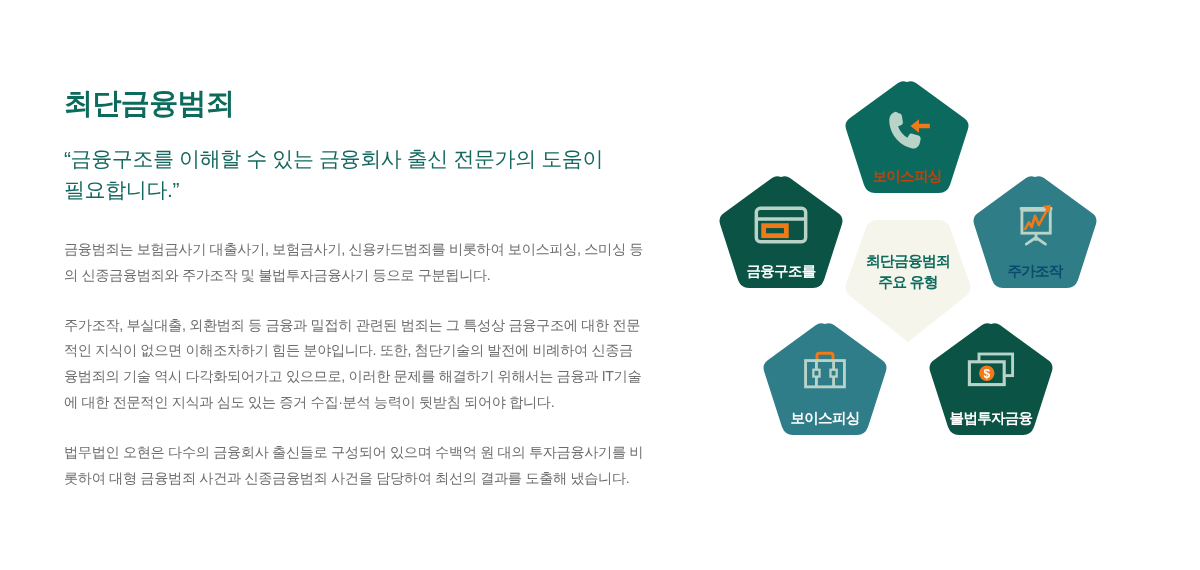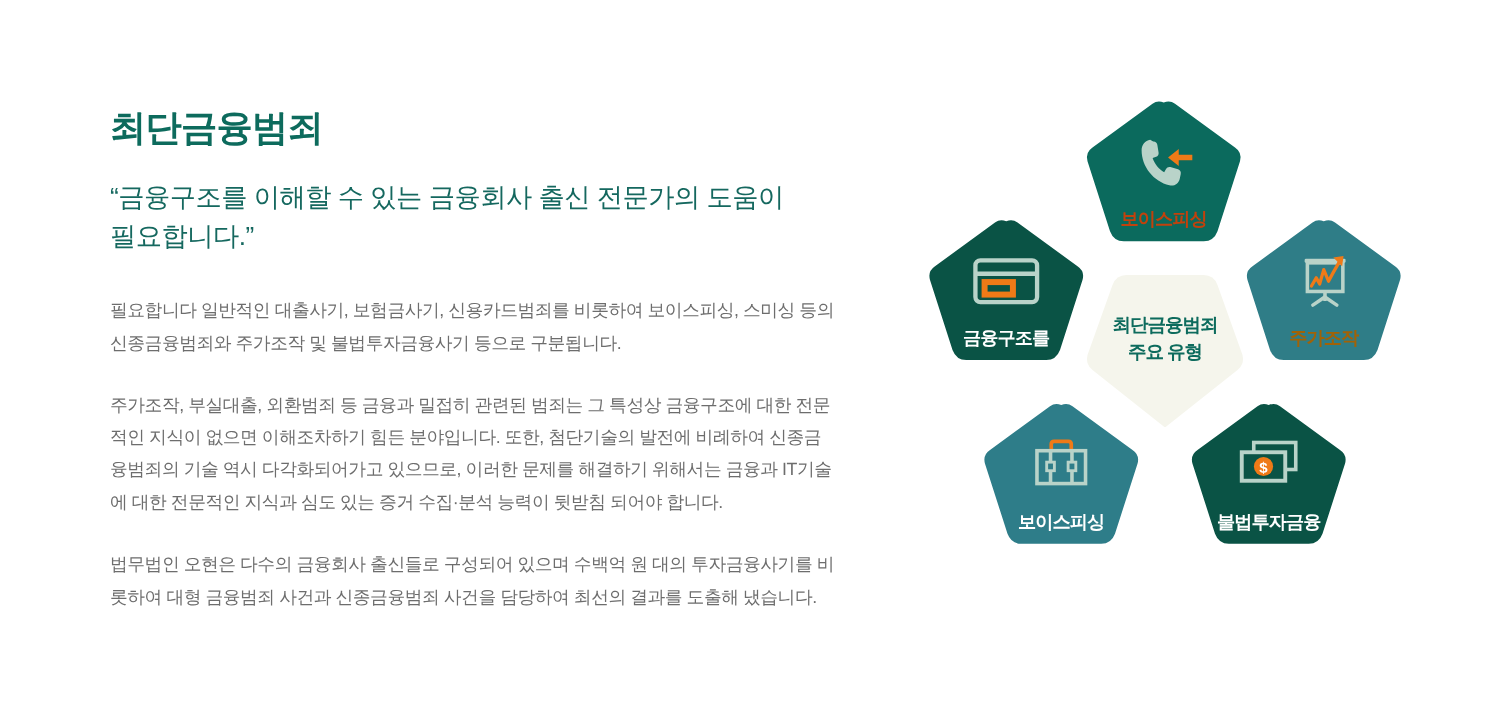--- a/index.html
+++ b/index.html
@@ -14,21 +14,20 @@
     font-family: "Liberation Sans", "DejaVu Sans", sans-serif;
     overflow: hidden;
     position: relative;
   }
 
   #page {
     position: relative;
     width: 1008px;
     height: 570px;
     background: #ffffff;
-    margin-left: 24px;
   }
 
   
   .left-col {
     position: absolute;
     left: 64px;
     top: 86px;
     width: 600px;
   }
 
@@ -146,21 +145,21 @@
 <body>
 
 <div id="page">
 
   <div class="left-col">
 
     <h1 class="page-title">최단금융범죄</h1>
 
     <p class="lead-quote">“금융구조를 이해할 수 있는 금융회사 출신 전문가의 도움이 필요합니다.”</p>
 
-    <p class="body-para">필요합니다 일반적인 대출사기, 보험금사기, 신용카드범죄를 비롯하여 보이스피싱, 스미싱 등의 신종금융범죄와 주가조작 및 불법투자금융사기 등으로 구분됩니다.</p>
+    <p class="body-para">금융범죄는 보험금사기 대출사기, 보험금사기, 신용카드범죄를 비롯하여 보이스피싱, 스미싱 등의 신종금융범죄와 주가조작 및 불법투자금융사기 등으로 구분됩니다.</p>
 
     <p class="body-para">주가조작, 부실대출, 외환범죄 등 금융과 밀접히 관련된 범죄는 그 특성상 금융구조에 대한 전문적인 지식이 없으면 이해조차하기 힘든 분야입니다.  또한, 첨단기술의 발전에 비례하여 신종금융범죄의 기술 역시 다각화되어가고 있으므로, 이러한 문제를 해결하기 위해서는 금융과 IT기술에 대한 전문적인 지식과 심도 있는 증거 수집·분석 능력이 뒷받침 되어야 합니다.</p>
 
     <p class="body-para">법무법인 오현은 다수의 금융회사 출신들로 구성되어 있으며 수백억 원 대의 투자금융사기를 비롯하여 대형 금융범죄 사건과 신종금융범죄 사건을 담당하여 최선의 결과를 도출해 냈습니다.</p>
   </div>
 
   <div class="diagram">
 
     <div class="center-node">
       <svg viewBox="0 0 128 124">
@@ -192,21 +191,21 @@
       <div class="node-icon">
         <svg width="48" height="44" viewBox="0 0 48 44">
           <rect x="10" y="5.5" width="30" height="3" rx="1" fill="#b9d3c9"></rect>
           <rect x="12" y="8.5" width="26" height="21" fill="none" stroke="#b9d3c9" stroke-width="2.6"></rect>
           <rect x="23.6" y="29.5" width="2.6" height="7" fill="#b9d3c9"></rect>
           <path d="M16 39.5 L24.8 33.5 L33.6 39.5" fill="none" stroke="#b9d3c9" stroke-width="2.6" stroke-linecap="round"></path>
           <path d="M15 25.5 L18.5 19.5 L21 24 L24 13.5 L27.5 22 L31 15.5 L36.5 6" fill="none" stroke="#ef7a17" stroke-width="2.4" stroke-linejoin="round" stroke-linecap="round"></path>
           <path d="M31 4.5 L38.5 3.5 L37.5 11 Z" fill="#ef7a17"></path>
         </svg>
       </div>
-      <div class="node-label" style="color: #a16207;">주가조작</div>
+      <div class="node-label" style="color: #0c4a6e;">주가조작</div>
     </div>
 
     <div class="node" id="node-illegal">
       <svg viewBox="0 0 126 120">
         <path d="M63 2 Q68 0 72 3 L120 38 Q126 42 124 49 L106 105 Q103 113 95 113 L31 113 Q23 113 20 105 L2 49 Q0 42 6 38 L54 3 Q58 0 63 2 Z" fill="#0a5345"></path>
       </svg>
       <div class="node-icon">
         <svg width="48" height="40" viewBox="0 0 48 40">
           <rect x="14" y="5" width="28" height="18" fill="none" stroke="#b9d3c9" stroke-width="2.4"></rect>
           <rect x="6" y="11.5" width="29" height="19" fill="#0a5345" stroke="#b9d3c9" stroke-width="2.6"></rect>

